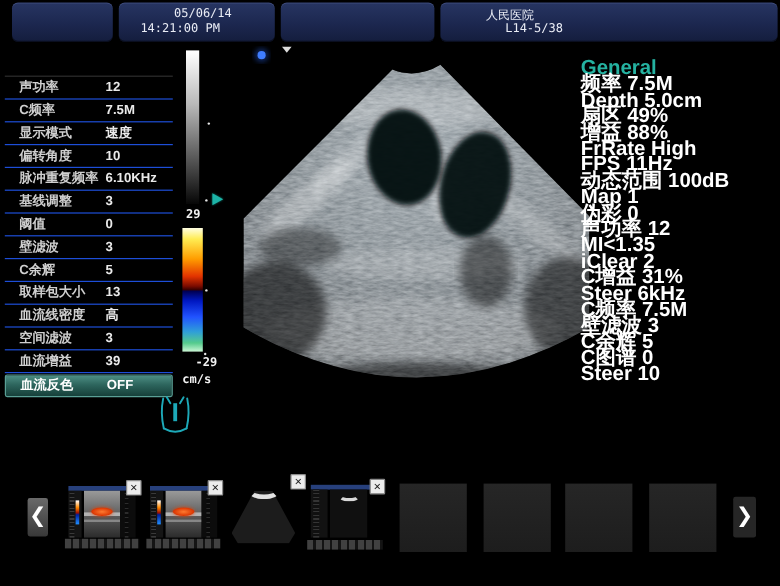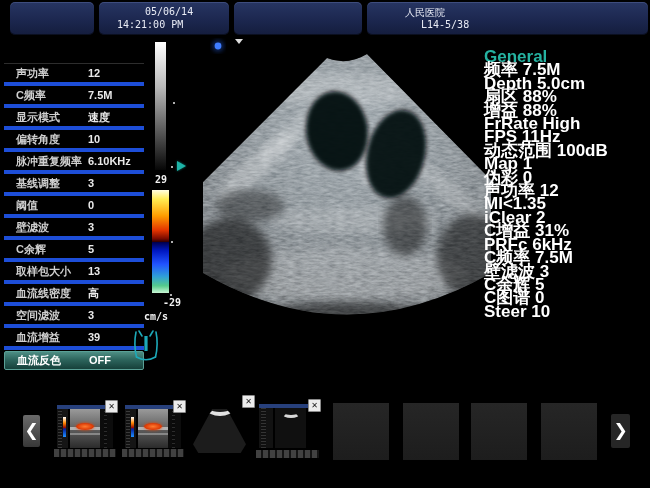--- a/index.html
+++ b/index.html
@@ -6,21 +6,21 @@
   .stage{position:relative;width:650px;height:488px;background:#000;overflow:hidden;
          font-family:"Liberation Sans",sans-serif;}
   
   .seg{position:absolute;top:2px;height:33px;border-radius:5px;
        background:linear-gradient(180deg,#273562 0%,#1c274f 55%,#141d3d 100%);
        box-shadow:inset 0 1px 0 rgba(170,190,255,.18), inset 0 -1px 0 rgba(0,0,0,.5);}
   .seg .tl{position:absolute;left:18px;font:10px "DejaVu Sans Mono",monospace;color:#e9ecf5;white-space:nowrap;}
   .seg .tl.r1{top:4px;margin-left:28px;} .seg .tl.r2{top:17px;}
   
   .lpanel{position:absolute;left:4px;top:63px;width:140px;}
-  .lrow{position:relative;height:18px;line-height:18px;border-bottom:4px solid #1d4ed8;
+  .lrow{position:relative;height:18px;line-height:18px;border-bottom:1px solid #1d4ed8;
         font-size:11px;font-weight:bold;color:#cfcfcf;white-space:nowrap;}
   .lrow:first-child{border-top:1px solid #2d2d2d;}
   .lrow .lab{margin-left:12px;}
   .lrow .val{position:absolute;left:84px;color:#e9e9e9;}
   .lrow.hl{height:17px;line-height:17px;margin-top:1px;border:1px solid #5aa096;border-radius:2px;
            background:linear-gradient(180deg,#4d8e84 0%,#2d655d 45%,#16403a 100%);color:#fff;}
   .lrow.hl .val{color:#fff;}
   
   .gbar{position:absolute;left:155px;top:42px;width:11px;height:128px;
         background:linear-gradient(180deg,#ffffff 0%,#efefef 8%,#b9b9b9 35%,#6f6f6f 62%,#303030 85%,#060606 100%);}
@@ -138,21 +138,21 @@
 
   <div class="gbar"></div>
   <div class="dot" style="left:173px;top:102px;"></div>
   <div class="dot" style="left:171px;top:166px;"></div>
   <div class="steer"></div>
   <div class="scaletxt" style="left:150px;top:174px;width:22px;text-align:center;">29</div>
   <div class="cbar"></div>
   <div class="dot" style="left:171px;top:241px;"></div>
   <div class="dot" style="left:170px;top:294px;"></div>
   <div class="scaletxt" style="left:158px;top:297px;width:28px;text-align:center;">-29</div>
-  <div class="scaletxt" style="left:144px;top:311px;width:32px;text-align:left;">cm/s</div>
+  <div class="scaletxt" style="left:144px;top:311px;width:32px;text-align:right;">cm/s</div>
 
   <svg class="bodymark" width="30" height="40" viewBox="0 0 30 40">
     <g stroke="#1da9b8" stroke-width="1.6" fill="none" stroke-linecap="round">
       <path d="M5,6 Q2.5,18 5.5,31"></path>
       <path d="M25,6 Q27.5,18 24.5,31"></path>
       <path d="M8,5 L11,10"></path>
       <path d="M22,5 L19,10"></path>
       <path d="M5.5,31 Q15,36.5 24.5,31"></path>
     </g>
     <rect x="13.4" y="10" width="3.2" height="15" fill="#1da9b8"></rect>
@@ -210,33 +210,33 @@
 
     <circle cx="23" cy="8" r="6" fill="#2b6bff" opacity="0.35" filter="url(#b2)"></circle>
     <circle cx="23" cy="8" r="3.4" fill="#3f7dff"></circle>
     <polygon points="40,1 48,1 44,6" fill="#dddddd"></polygon>
   </svg>
 
   <div class="rpanel">
     <div class="rhead">General</div>
     <div>频率 7.5M</div>
     <div>Depth 5.0cm</div>
-    <div>扇区 88%</div>
+    <div>扇区 49%</div>
     <div>增益 88%</div>
     <div>FrRate High</div>
     <div>FPS 11Hz</div>
     <div>动态范围 100dB</div>
     <div>Map 1</div>
     <div>伪彩 0</div>
     <div>声功率 12</div>
     <div>MI&lt;1.35</div>
     <div>iClear 2</div>
     <div class="rgroup2">
       <div>C增益 31%</div>
-      <div>PRFc 6kHz</div>
+      <div>Steer 6kHz</div>
       <div>C频率 7.5M</div>
       <div>壁滤波 3</div>
       <div>C余辉 5</div>
       <div>C图谱 0</div>
       <div>Steer 10</div>
     </div>
   </div>
 
   <div class="navbtn prev">❮</div>
 

